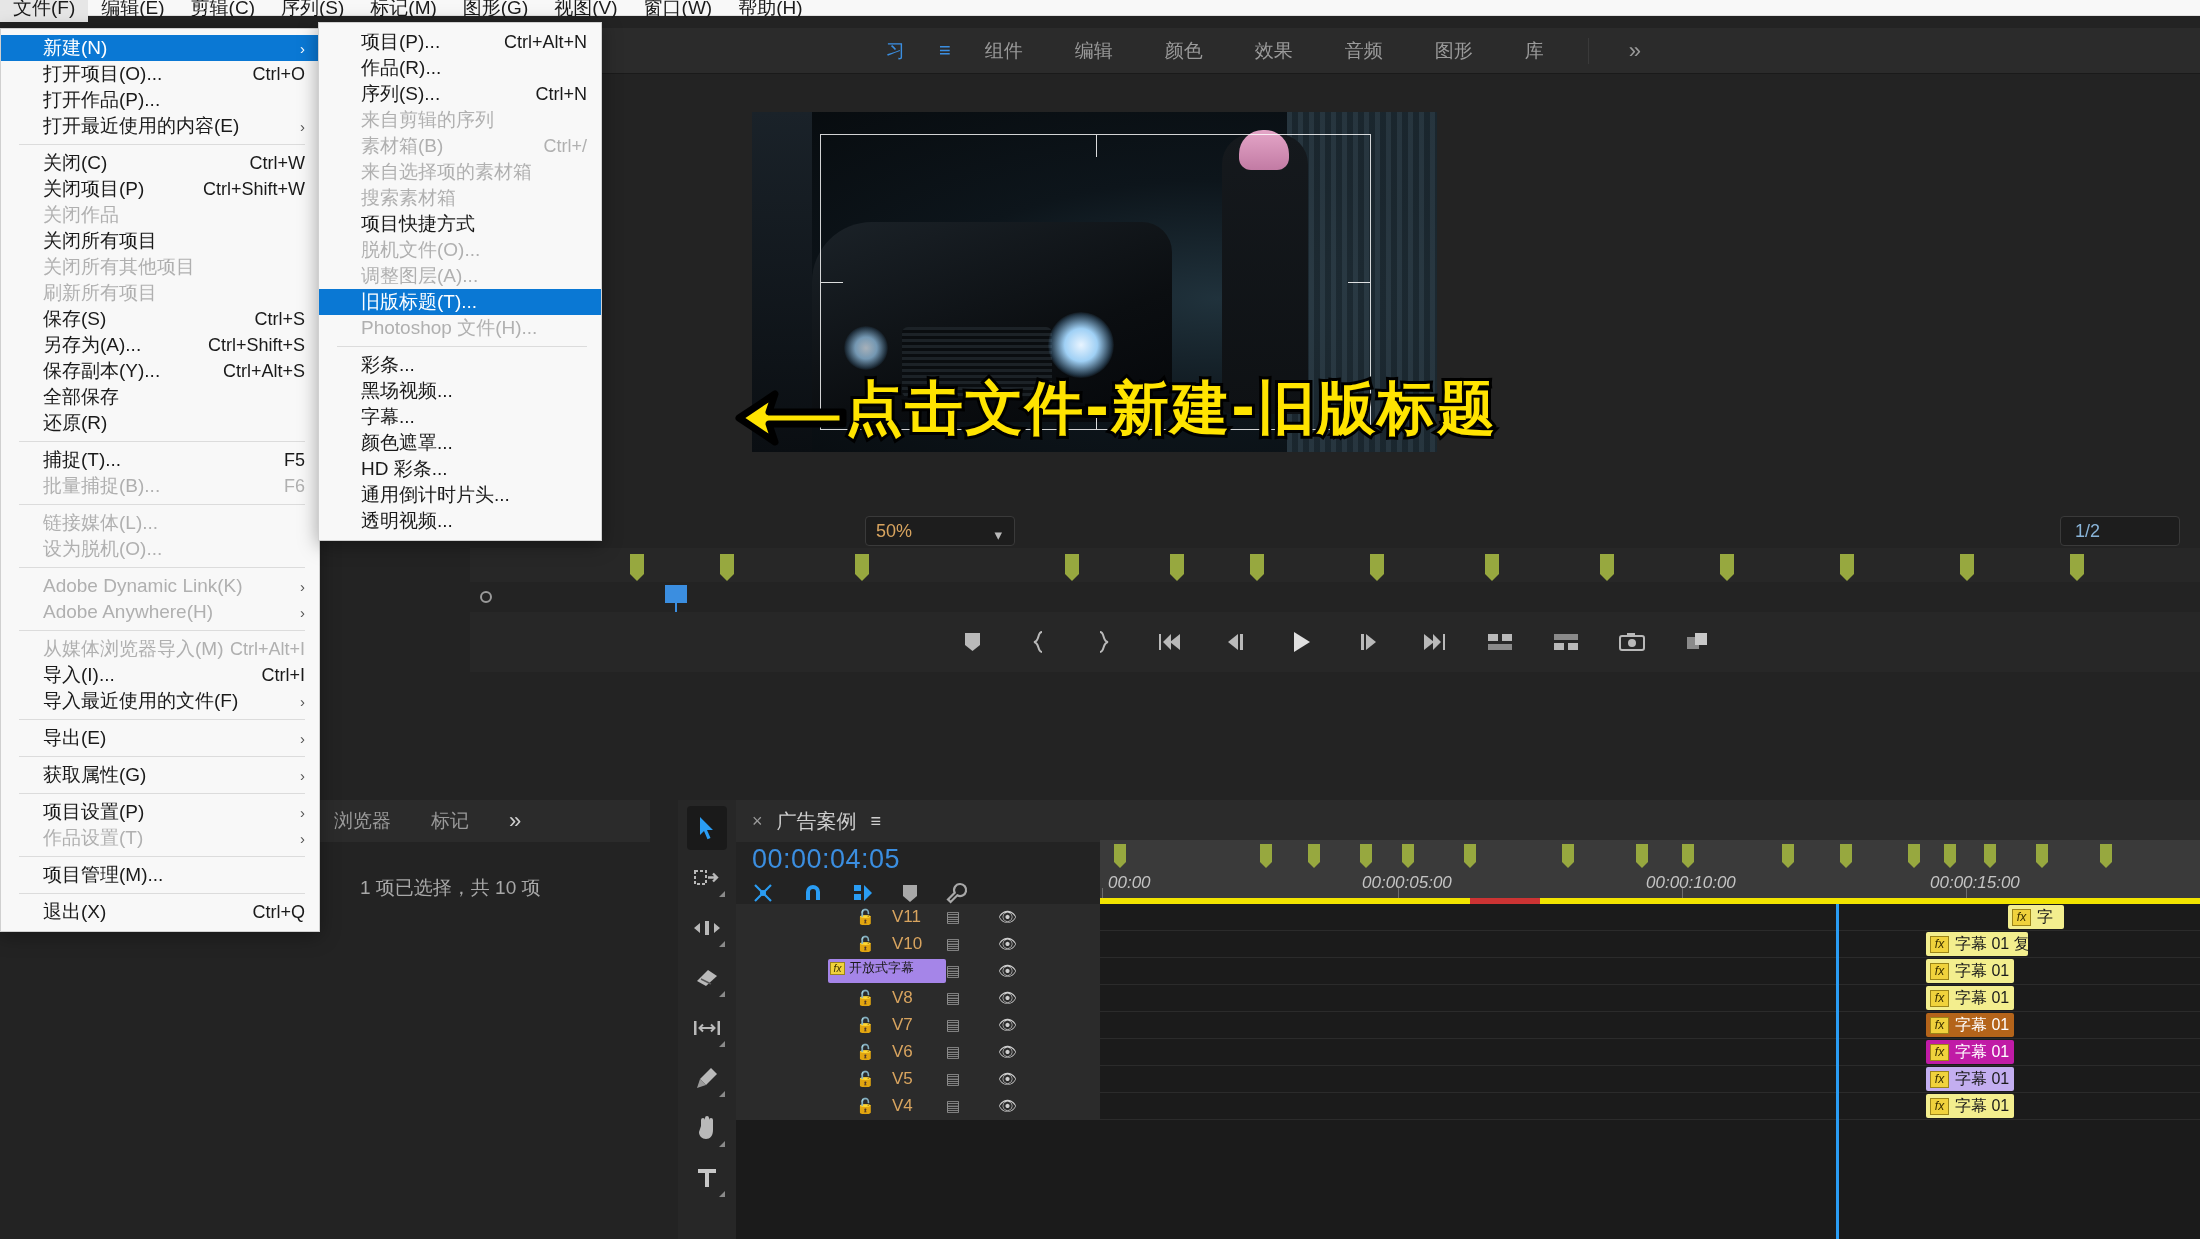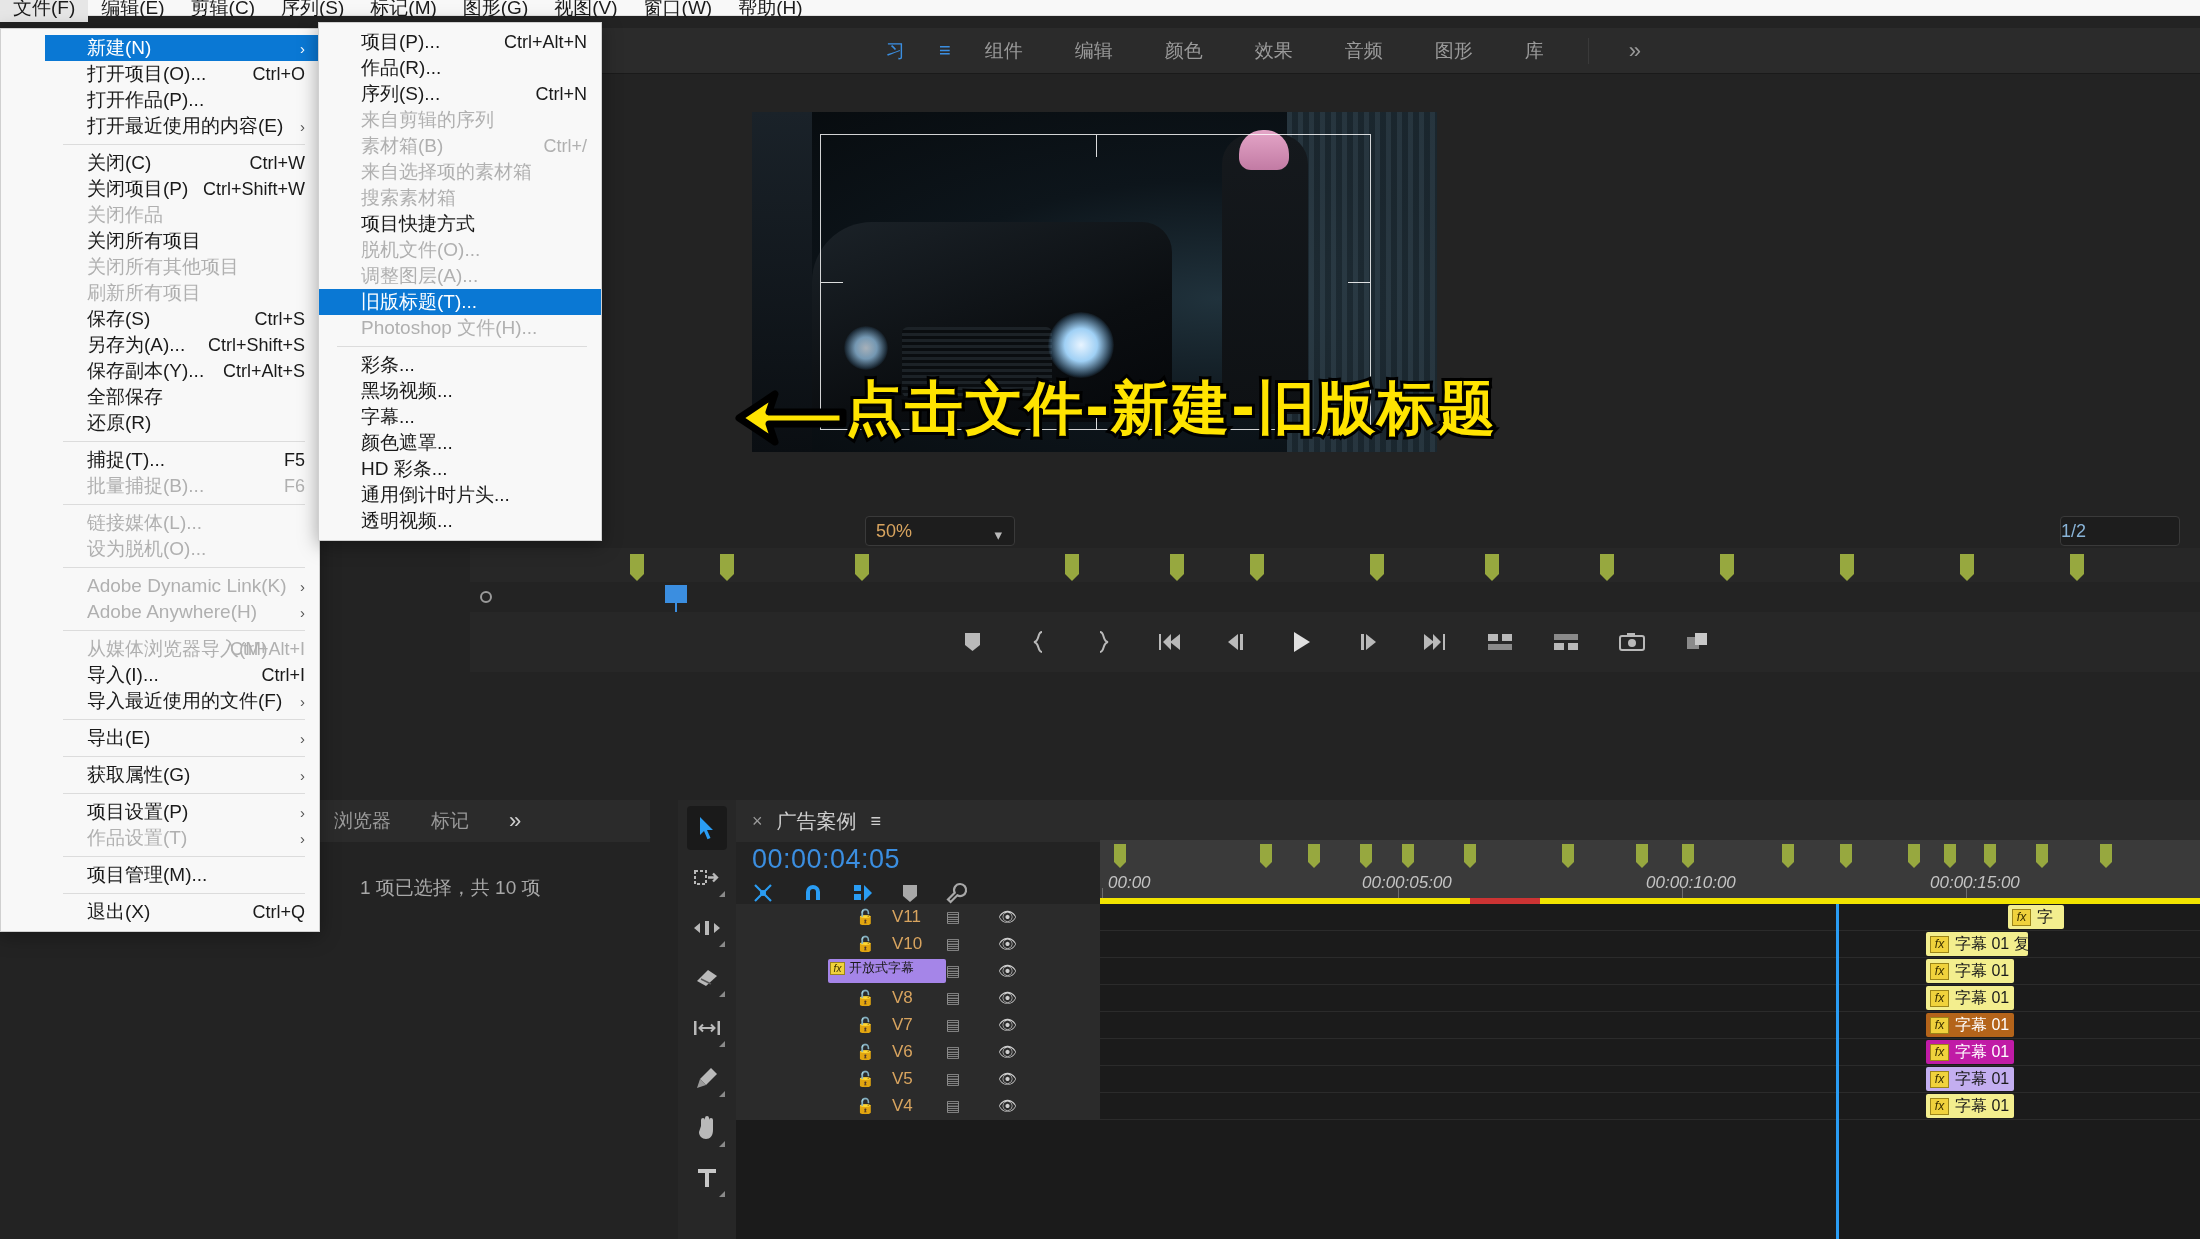--- a/index.html
+++ b/index.html
@@ -92,21 +92,21 @@
   }
   .zoomsel {
     position:absolute; left:395px; top:4px; width:150px; height:30px;
     background:#1d1d1d; border:1px solid #3a3a3a; border-radius:4px;
     color:#d8a45f; font-size:18px; line-height:28px; padding-left:10px;
   }
   .zoomsel .chev { position:absolute; right:12px; top:4px; color:#b9b9b9; font-size:15px; }
   .pagesel {
     position:absolute; right:20px; top:4px; width:120px; height:30px;
     background:#1d1d1d; border:1px solid #3a3a3a; border-radius:4px;
-    color:#89b4d8; font-size:18px; line-height:28px; 
+    color:#89b4d8; font-size:18px; line-height:28px; padding-left:14px;
   }
 
   
   .mon-markers {
     position:absolute; left:0; top:474px; right:0; height:34px; background:#272727;
   }
   .mk { position:absolute; top:6px; width:14px; height:20px; background:#97a83f; }
   .mk:after {
     content:''; position:absolute; left:0; top:20px;
     border-left:7px solid transparent; border-right:7px solid transparent;
@@ -246,21 +246,21 @@
   }
   .mb-item {
     font-size:19px; color:#1a1a1a; padding:0 13px; line-height:28px; white-space:nowrap;
   }
   .mb-item.active { background:#e6e6e6; }
 
   .menu {
     position:absolute; background:#f8f8f8; border:1px solid #d0d0d0;
     box-shadow:0 4px 18px rgba(0,0,0,.35); z-index:50; padding:6px 0;
   }
-  #file-menu { left:0; top:28px; width:320px;padding-left:44px; }
+  #file-menu { left:0; top:28px; width:320px; }
   #new-submenu { left:318px; top:22px; width:284px; }
 
   .mi {
     position:relative; height:26px; display:flex; align-items:center;
     padding:0 14px 0 42px; font-size:19px; color:#1a1a1a; white-space:nowrap;
   }
   .mi.dis { color:#b0b0b0; }
   .mi.hl { background:#0a78d4; color:#fff; }
   .mi .sc {
     position:absolute; right:14px; font-size:18px; color:#1a1a1a;

